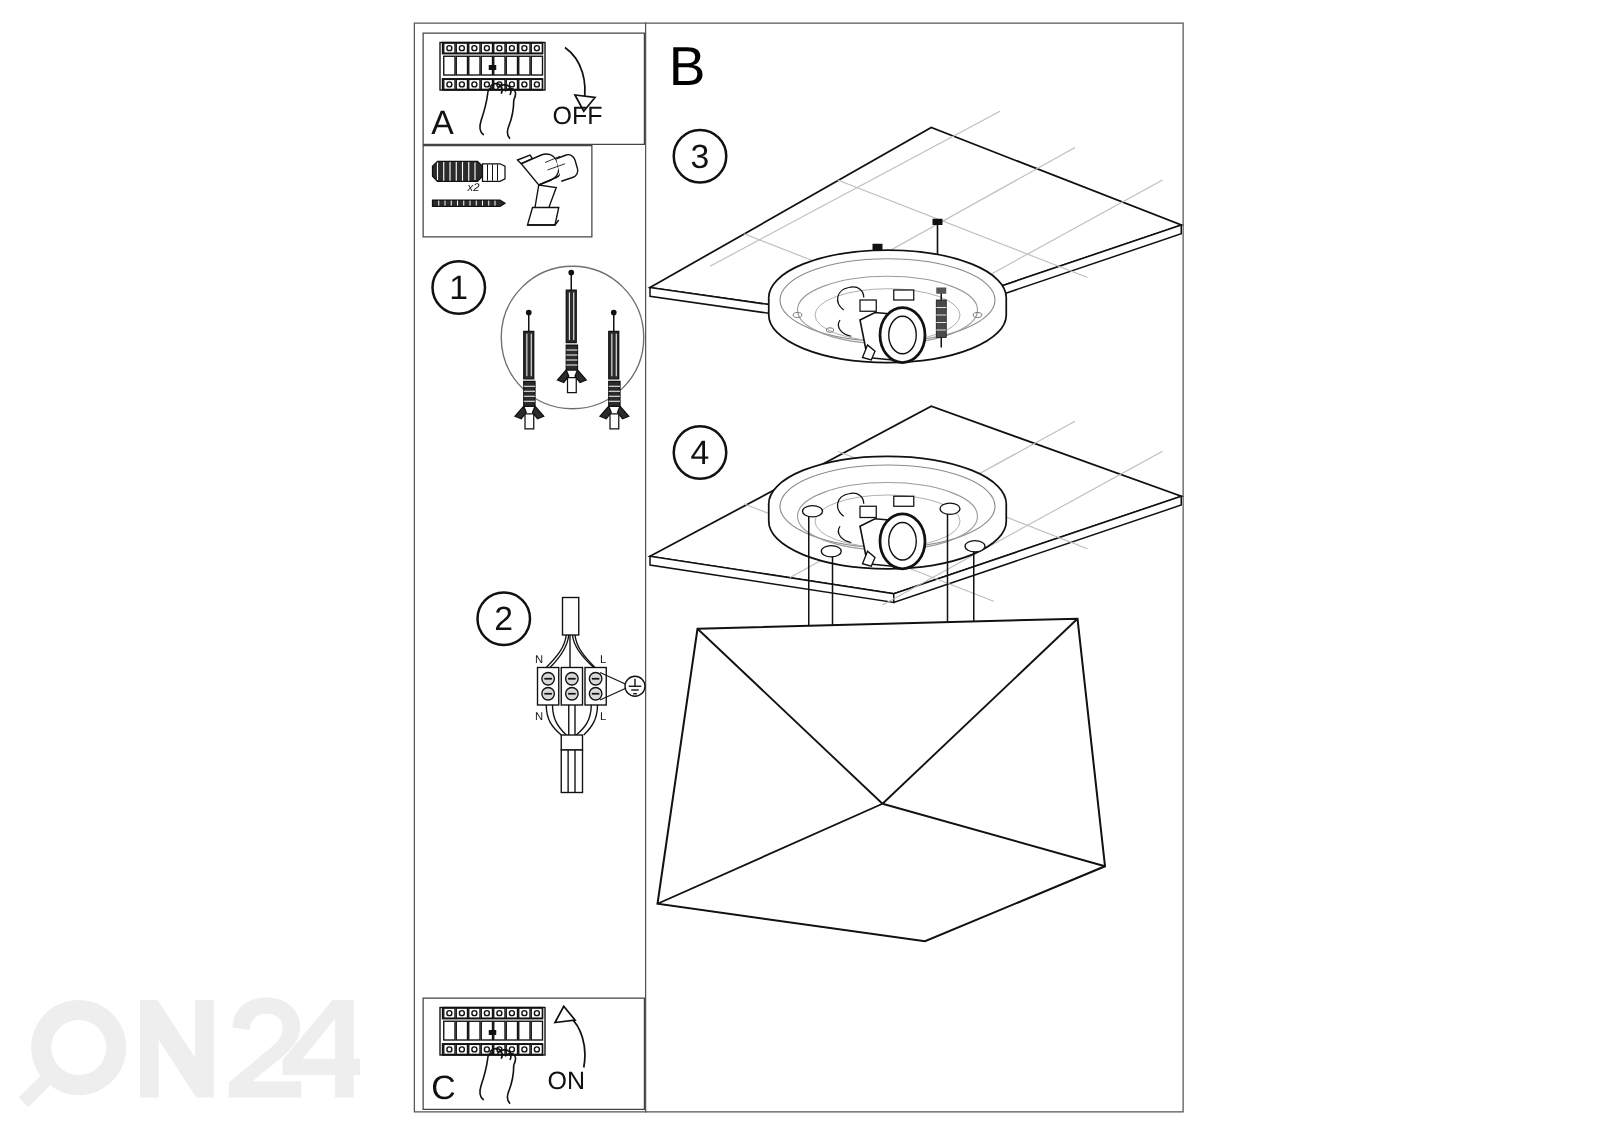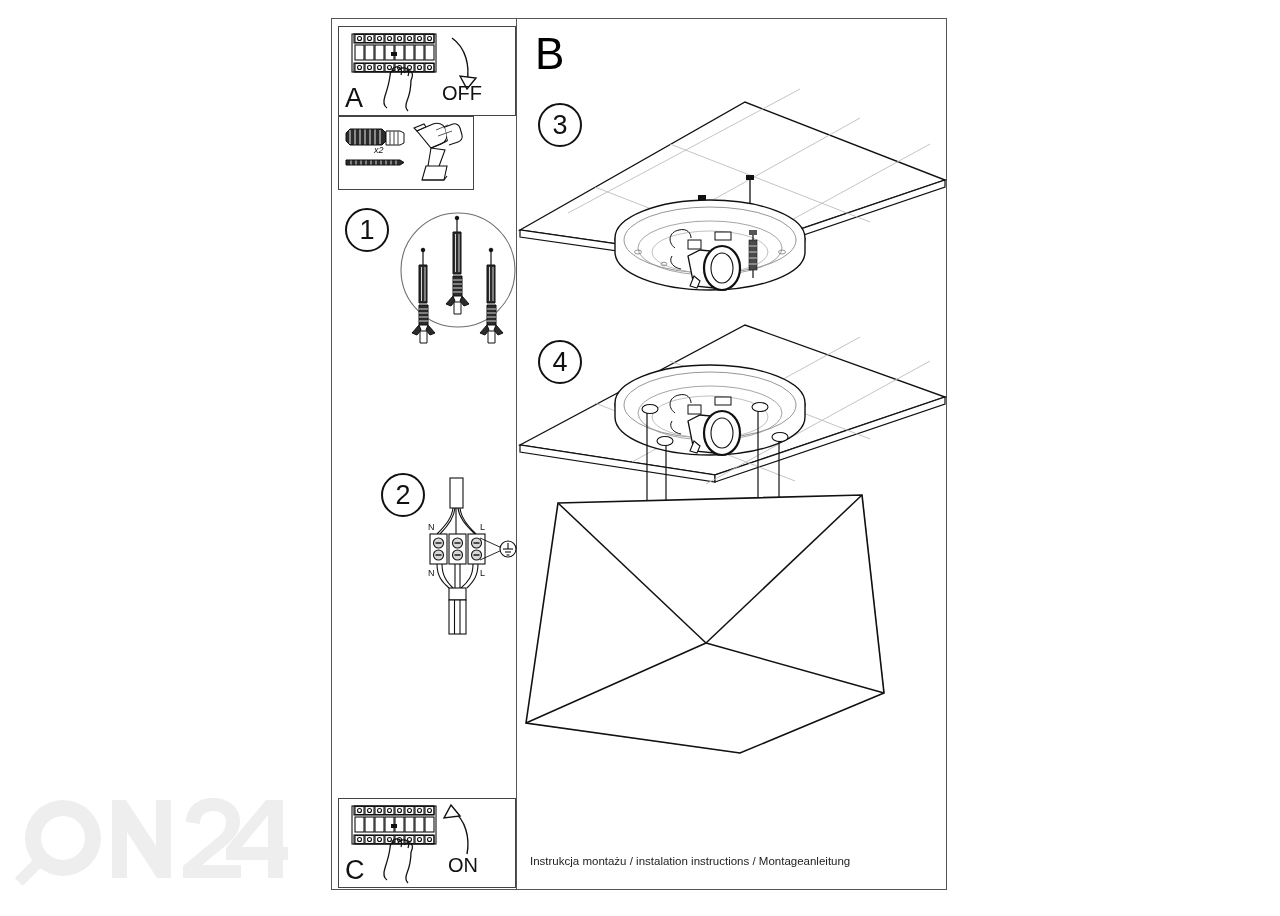--- a/index.html
+++ b/index.html
@@ -547,19 +547,18 @@
         <path d="M73 54 c0 9 -2 16 -4 21 c-2 5 -1 8 1 10"></path>
         <path d="M52 50 c0 -4 2 -6 5 -6"></path>
       </g>
       <g stroke-width="1.4">
         <path d="M129 56 c3 -16 -1 -34 -15 -44" fill="none"></path>
         <path d="M122 18 l-9 -11 l-7 13 Z" fill="#fff" stroke="#111"></path>
       </g>
     </g>
   </svg>
   <div class="panel-letter" style="left:345px; top:857px;">C</div>
-  <div class="panel-word" style="left:448px; top:855px;">ON</div>
+  <div class="panel-word" style="left:438px; top:855px;">ON</div>
 
   <div id="caption">
-    <div>Instrukcja montażu / instalation instructions / Montageanleitung</div>
   </div>
 
 </div>
 
 </body></html>

